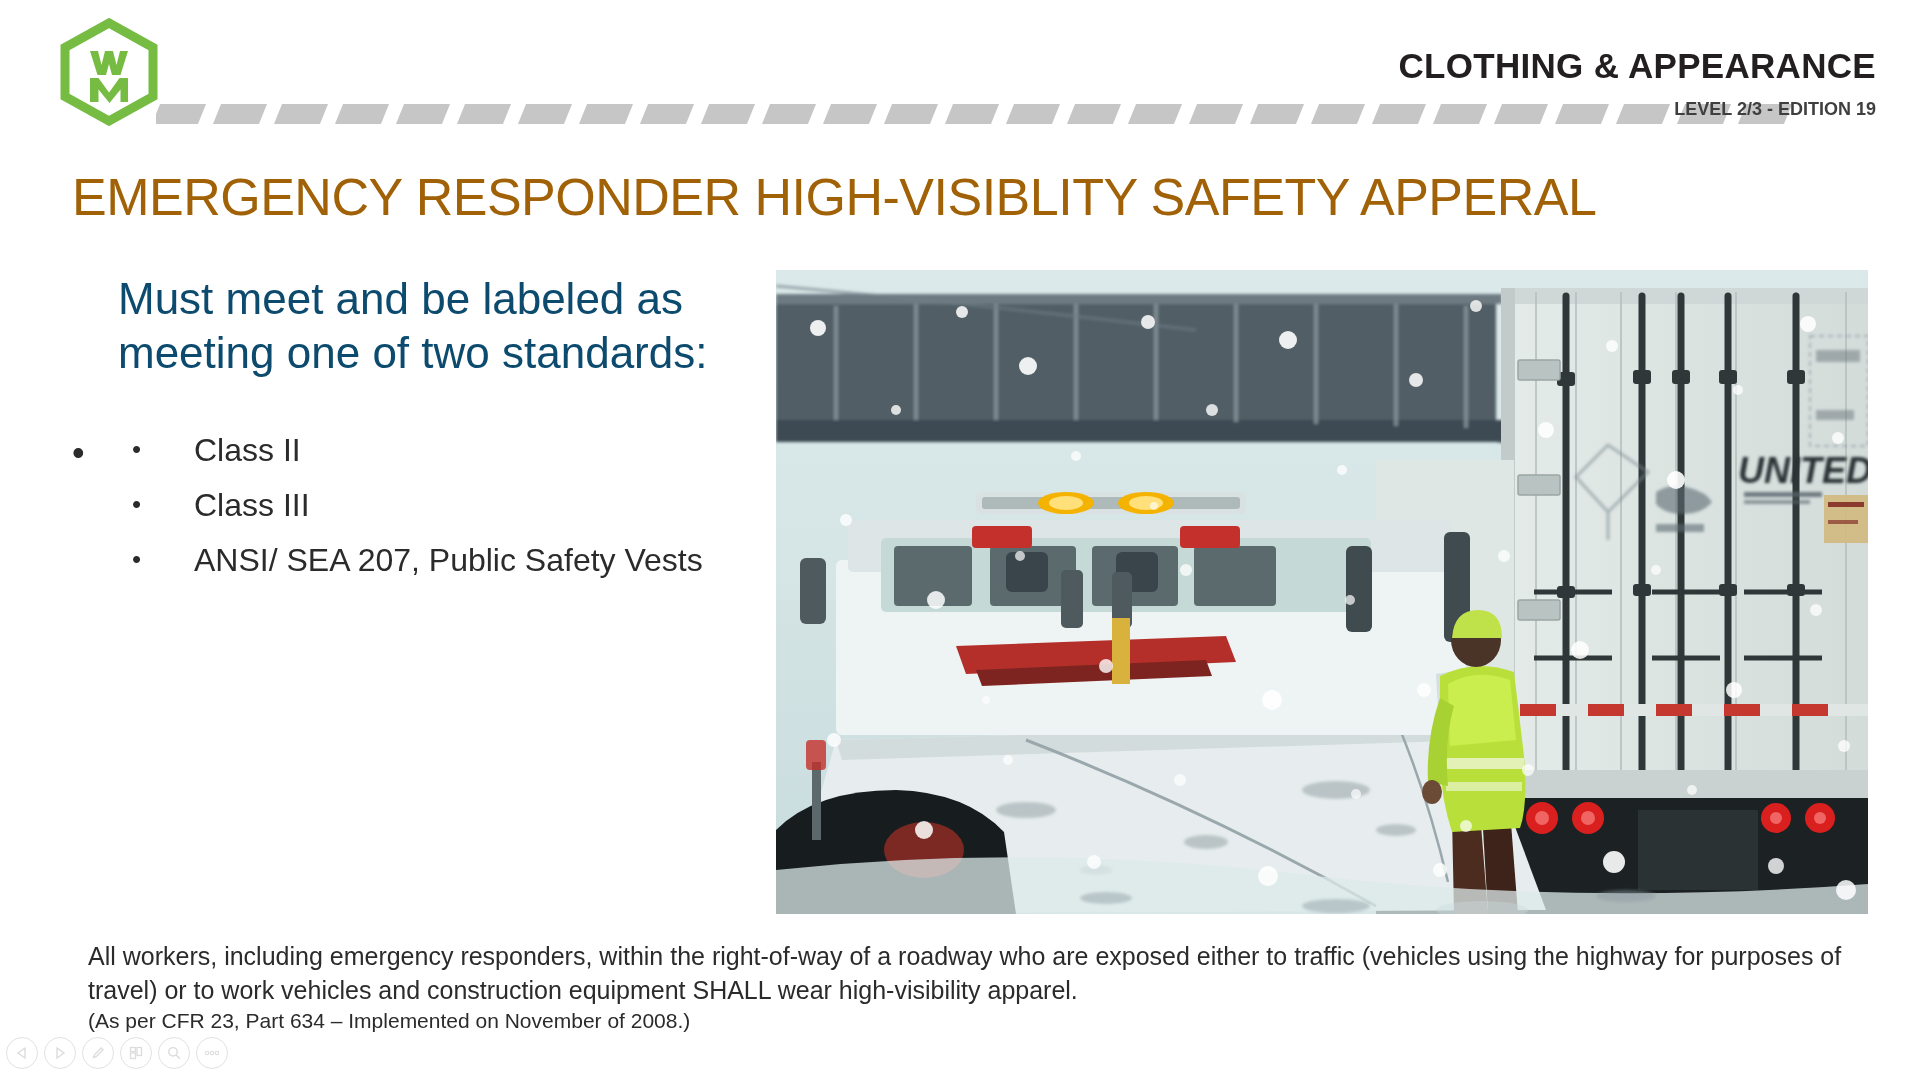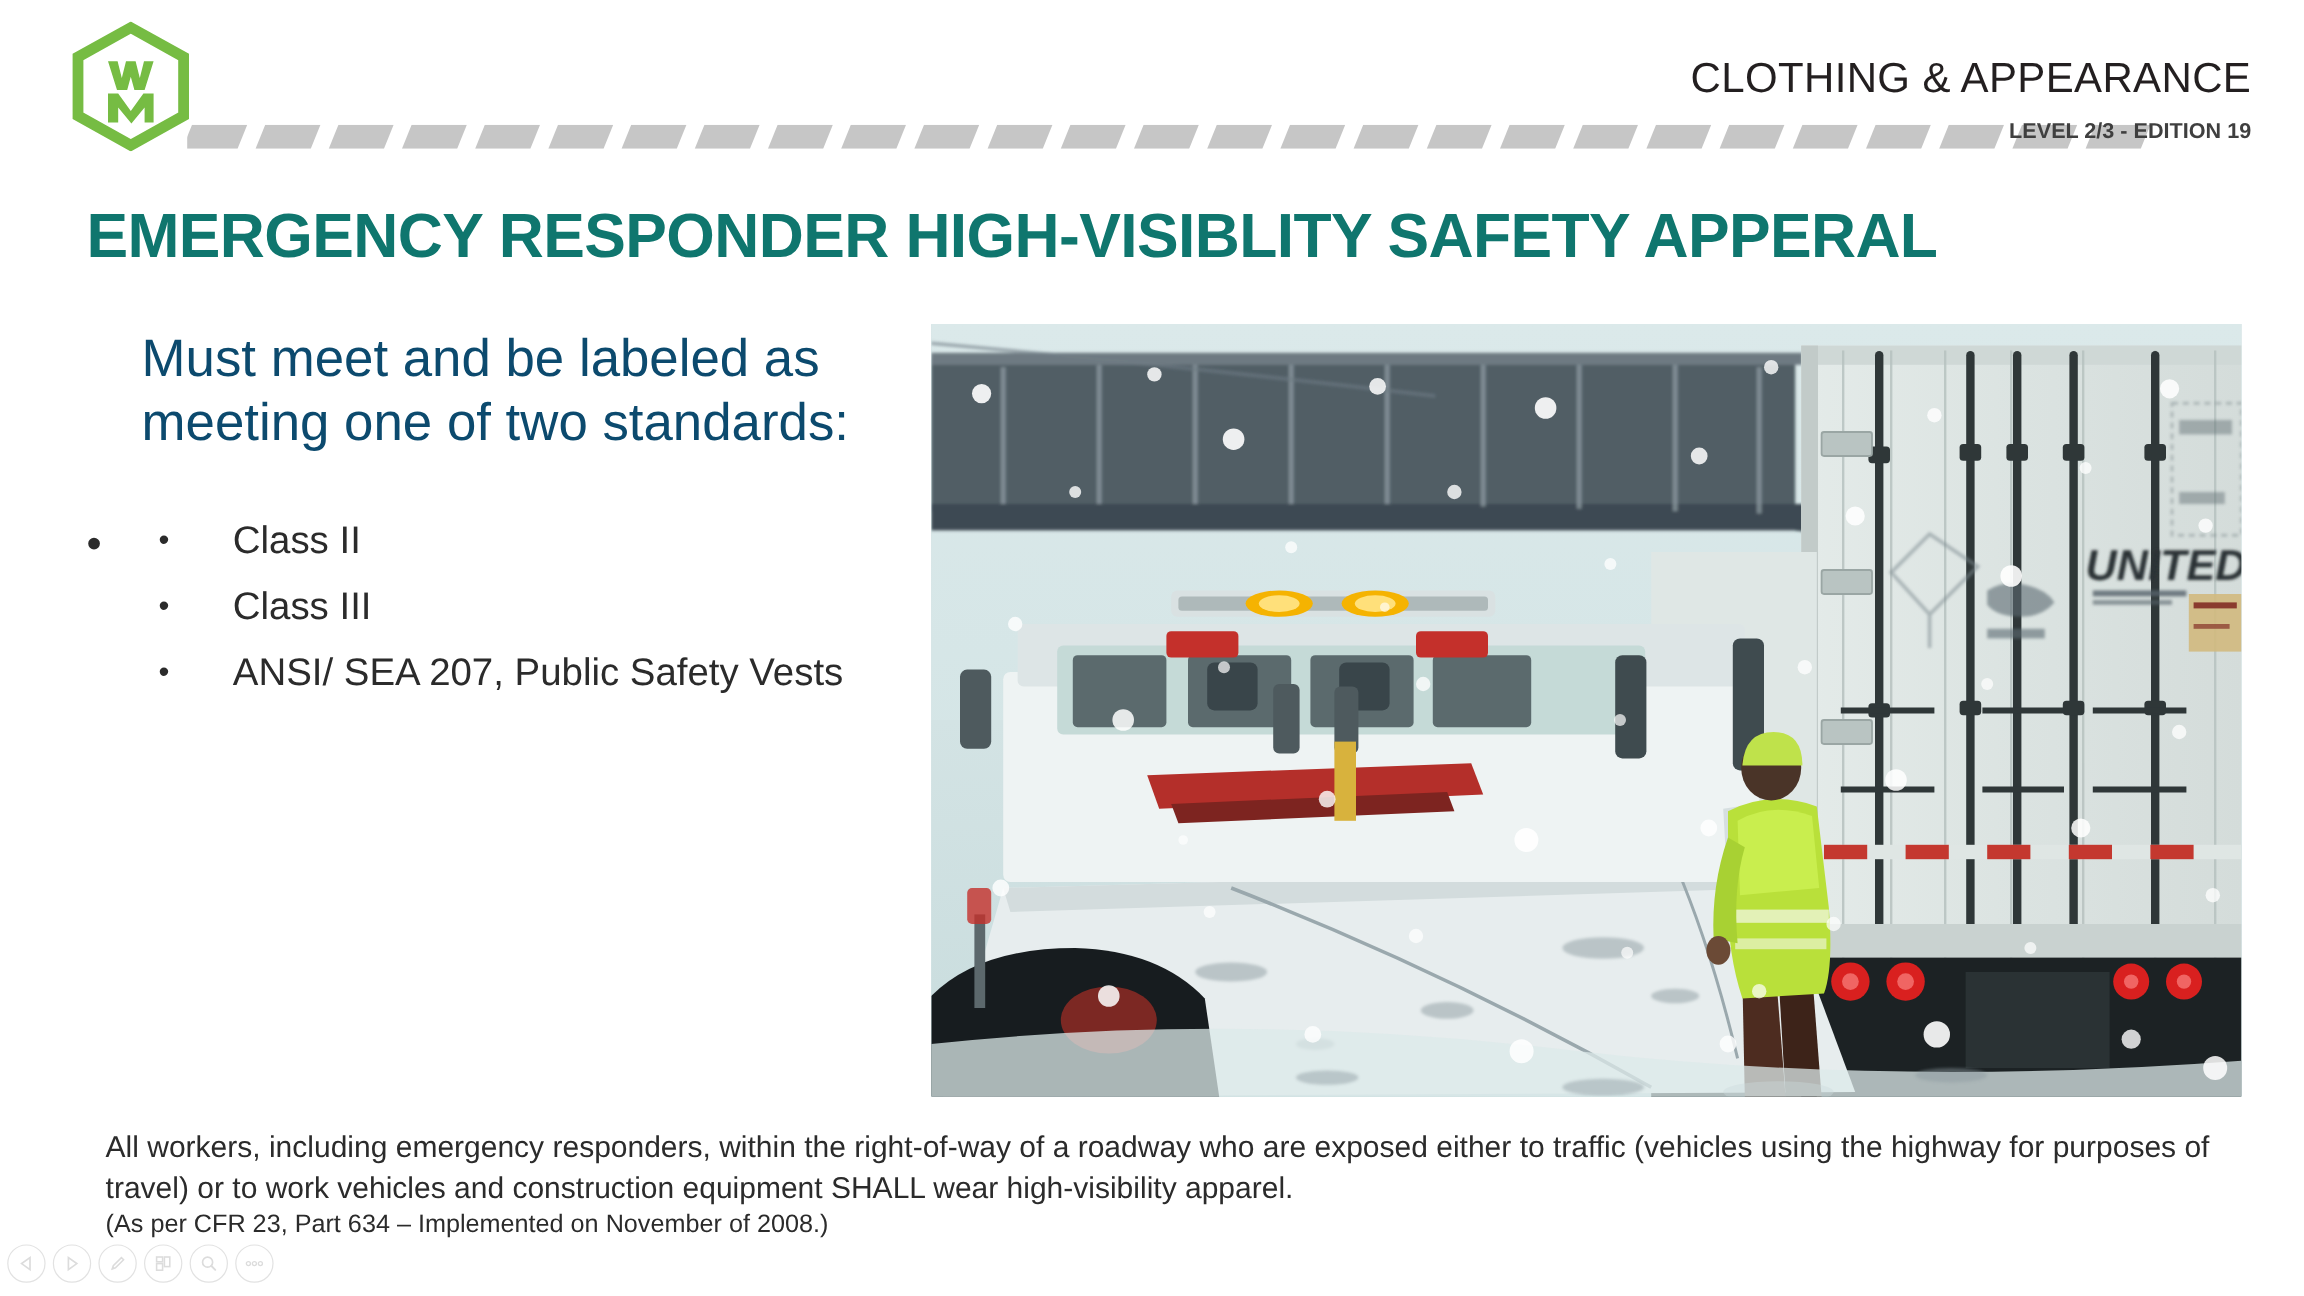--- a/index.html
+++ b/index.html
@@ -30,34 +30,34 @@
     overflow:hidden;
   }
   .stripe-band .stripe {
     position:absolute; top:0; width:46px; height:20px;
     background:#c6c6c6;
     transform:skewX(-22deg);
   }
 
   .header-title {
     position:absolute; right:44px; top:48px;
-    font-size:35px; font-weight:normal; letter-spacing:0.3px;
+    font-size:35px; font-weight:bold; letter-spacing:0.3px;
     color:#231f20; line-height:1; text-align:right; white-space:nowrap;
   }
   .header-sub {
     position:absolute; right:44px; top:100px;
     font-size:18px; font-weight:bold; color:#3f3f3f;
     line-height:1; text-align:right; white-space:nowrap;
   }
 
   
   .slide-title {
     position:absolute; left:72px; top:170px; width:1790px;
-    font-size:52px; font-weight:bold; letter-spacing:-0.5px;
-    color:#0f766e; line-height:1.05; white-space:nowrap;
+    font-size:52px; font-weight:normal; letter-spacing:-0.5px;
+    color:#a16207; line-height:1.05; white-space:nowrap;
   }
 
   
   .body-col { position:absolute; left:72px; top:272px; width:660px; }
 
   .lead {
     font-size:44px; color:#0c4a6e; line-height:1.22; font-weight:400;margin-left:46px;
   }
 
   .b1 {

